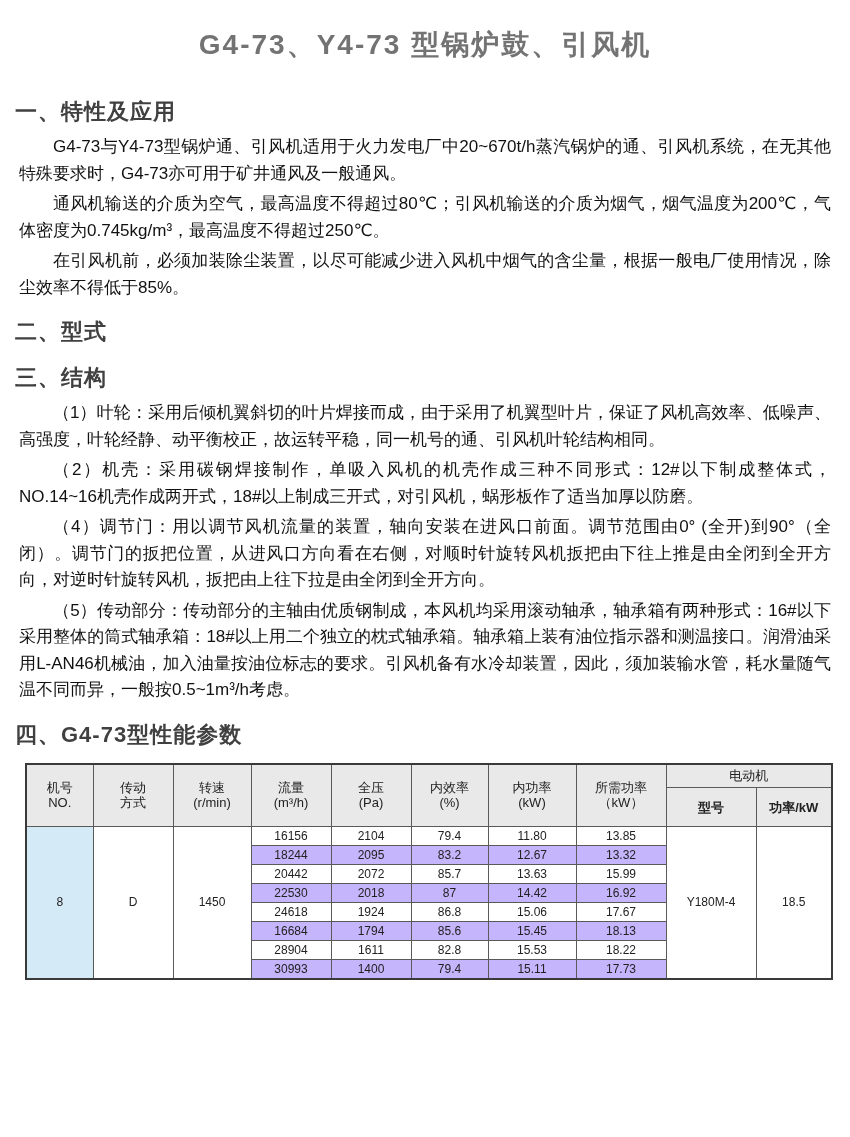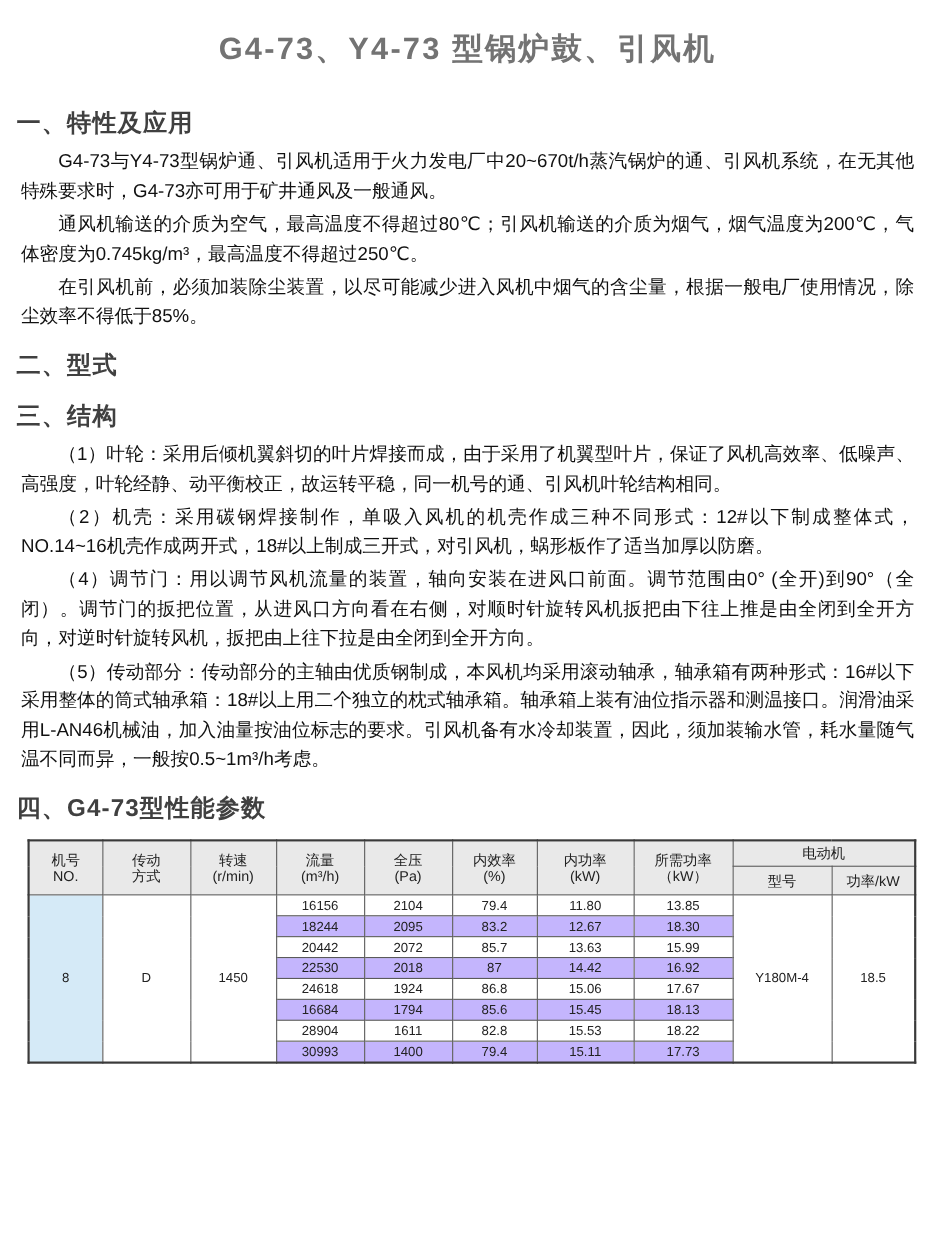--- a/index.html
+++ b/index.html
@@ -54,21 +54,21 @@
     white-space: nowrap;
   }
   table.perf thead th {
     background: #e9e9e9;
     font-weight: normal;
     font-size: 13px;
     line-height: 15px;
     color: #222;
   }
   table.perf thead tr.h1 th { height: 24px; }
-  table.perf thead tr.h2 th { height: 26px; }
+  table.perf thead tr.h2 th { height: 39px; font-weight: bold; }
   table.perf tbody td {
     height: 19px;
     font-size: 12px;
     color: #222;
     background: #ffffff;
   }
   table.perf tbody tr.alt td.d { background: #c4b5fd; }
   td.no-cell { background: #d5eaf7 !important; font-size: 15px; }
   .th-line { display: block; }
 </style>
@@ -160,21 +160,21 @@
           <td class="d">11.80</td>
           <td class="d">13.85</td>
           <td rowspan="8">Y180M-4</td>
           <td rowspan="8">18.5</td>
         </tr>
         <tr class="alt">
           <td class="d">18244</td>
           <td class="d">2095</td>
           <td class="d">83.2</td>
           <td class="d">12.67</td>
-          <td class="d">18.30</td>
+          <td class="d">13.32</td>
         </tr>
         <tr>
           <td class="d">20442</td>
           <td class="d">2072</td>
           <td class="d">85.7</td>
           <td class="d">13.63</td>
           <td class="d">15.99</td>
         </tr>
         <tr class="alt">
           <td class="d">22530</td>

